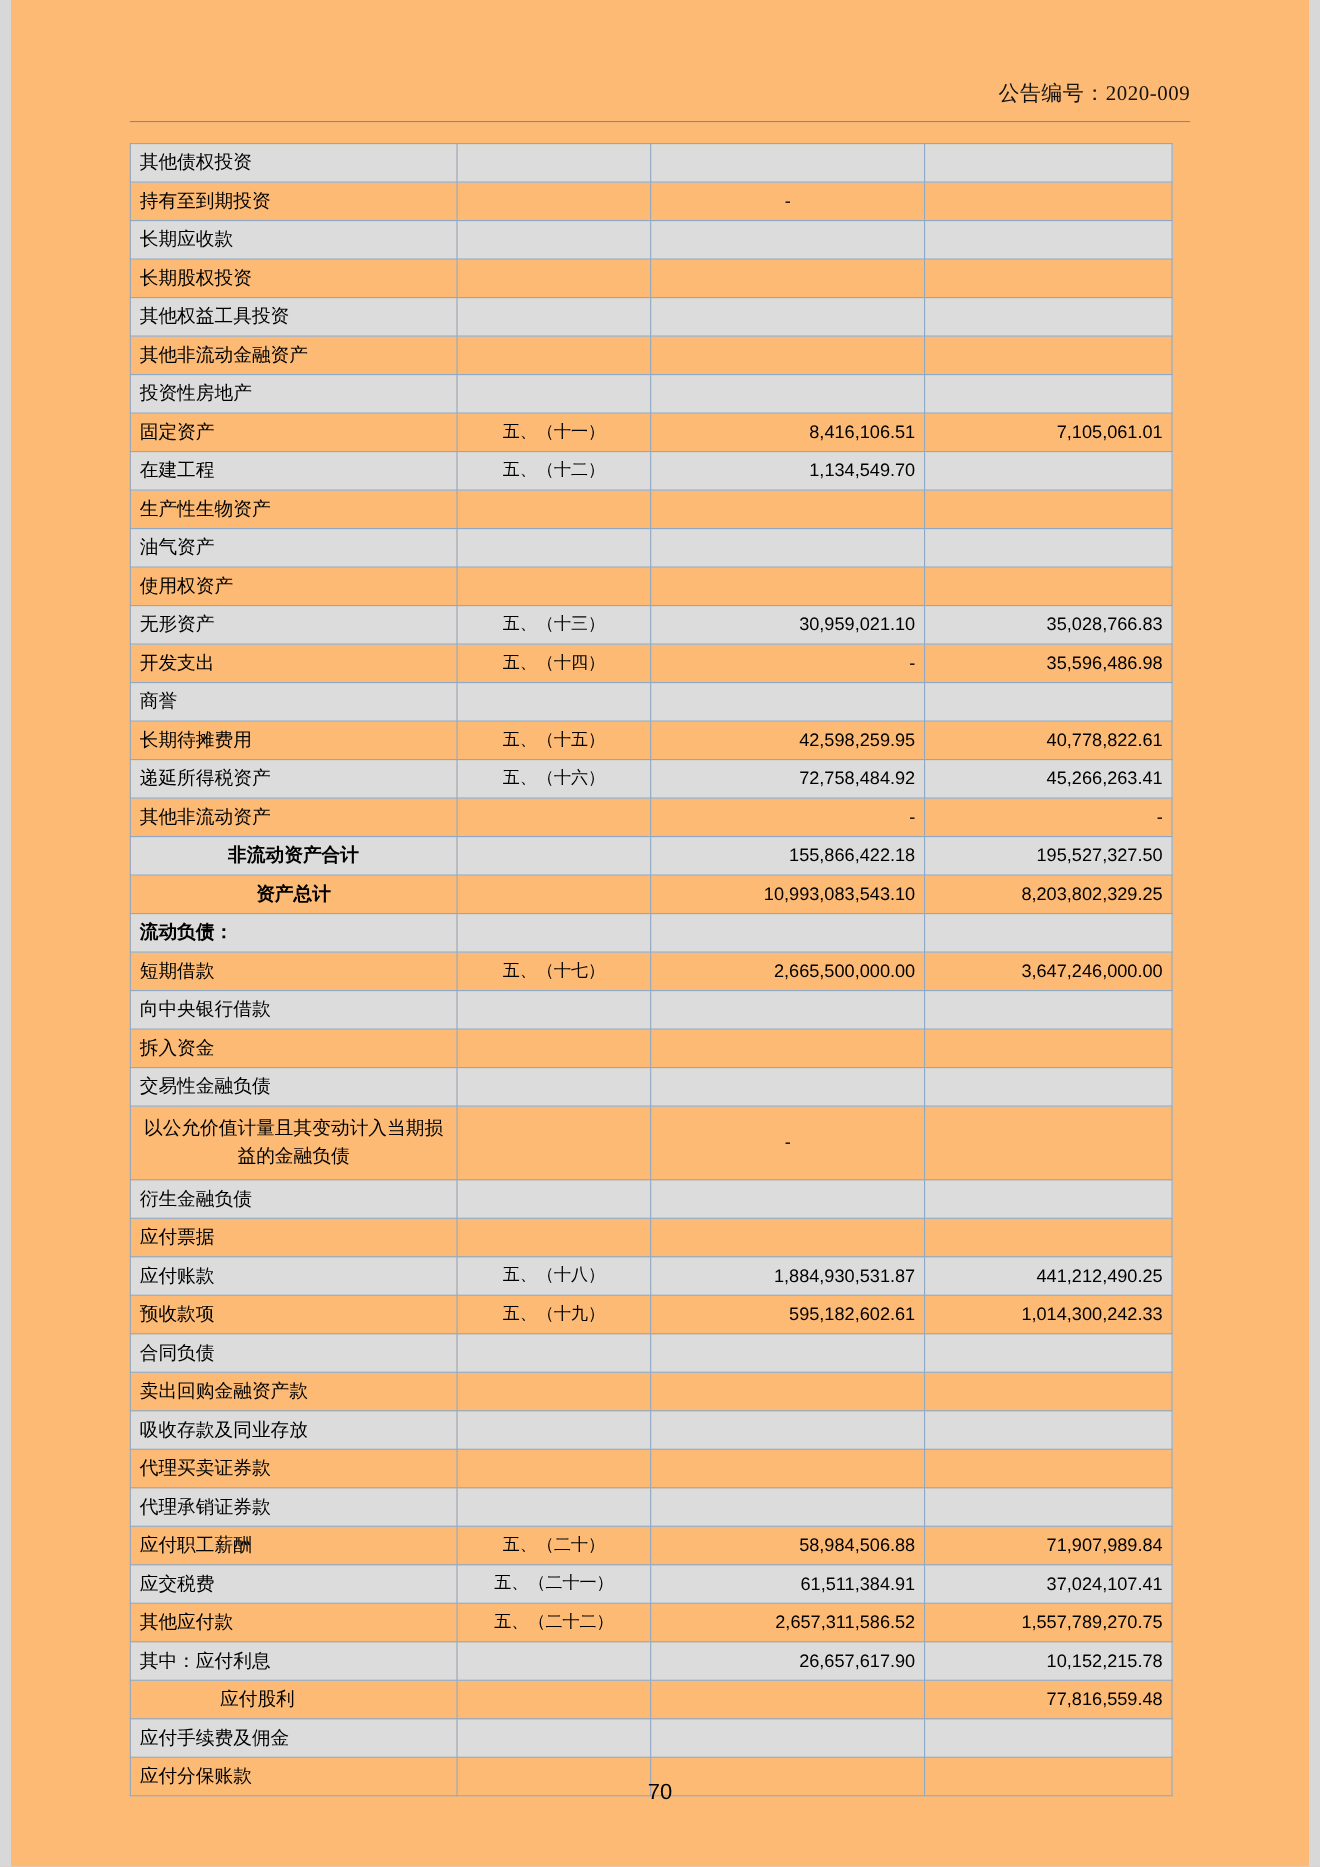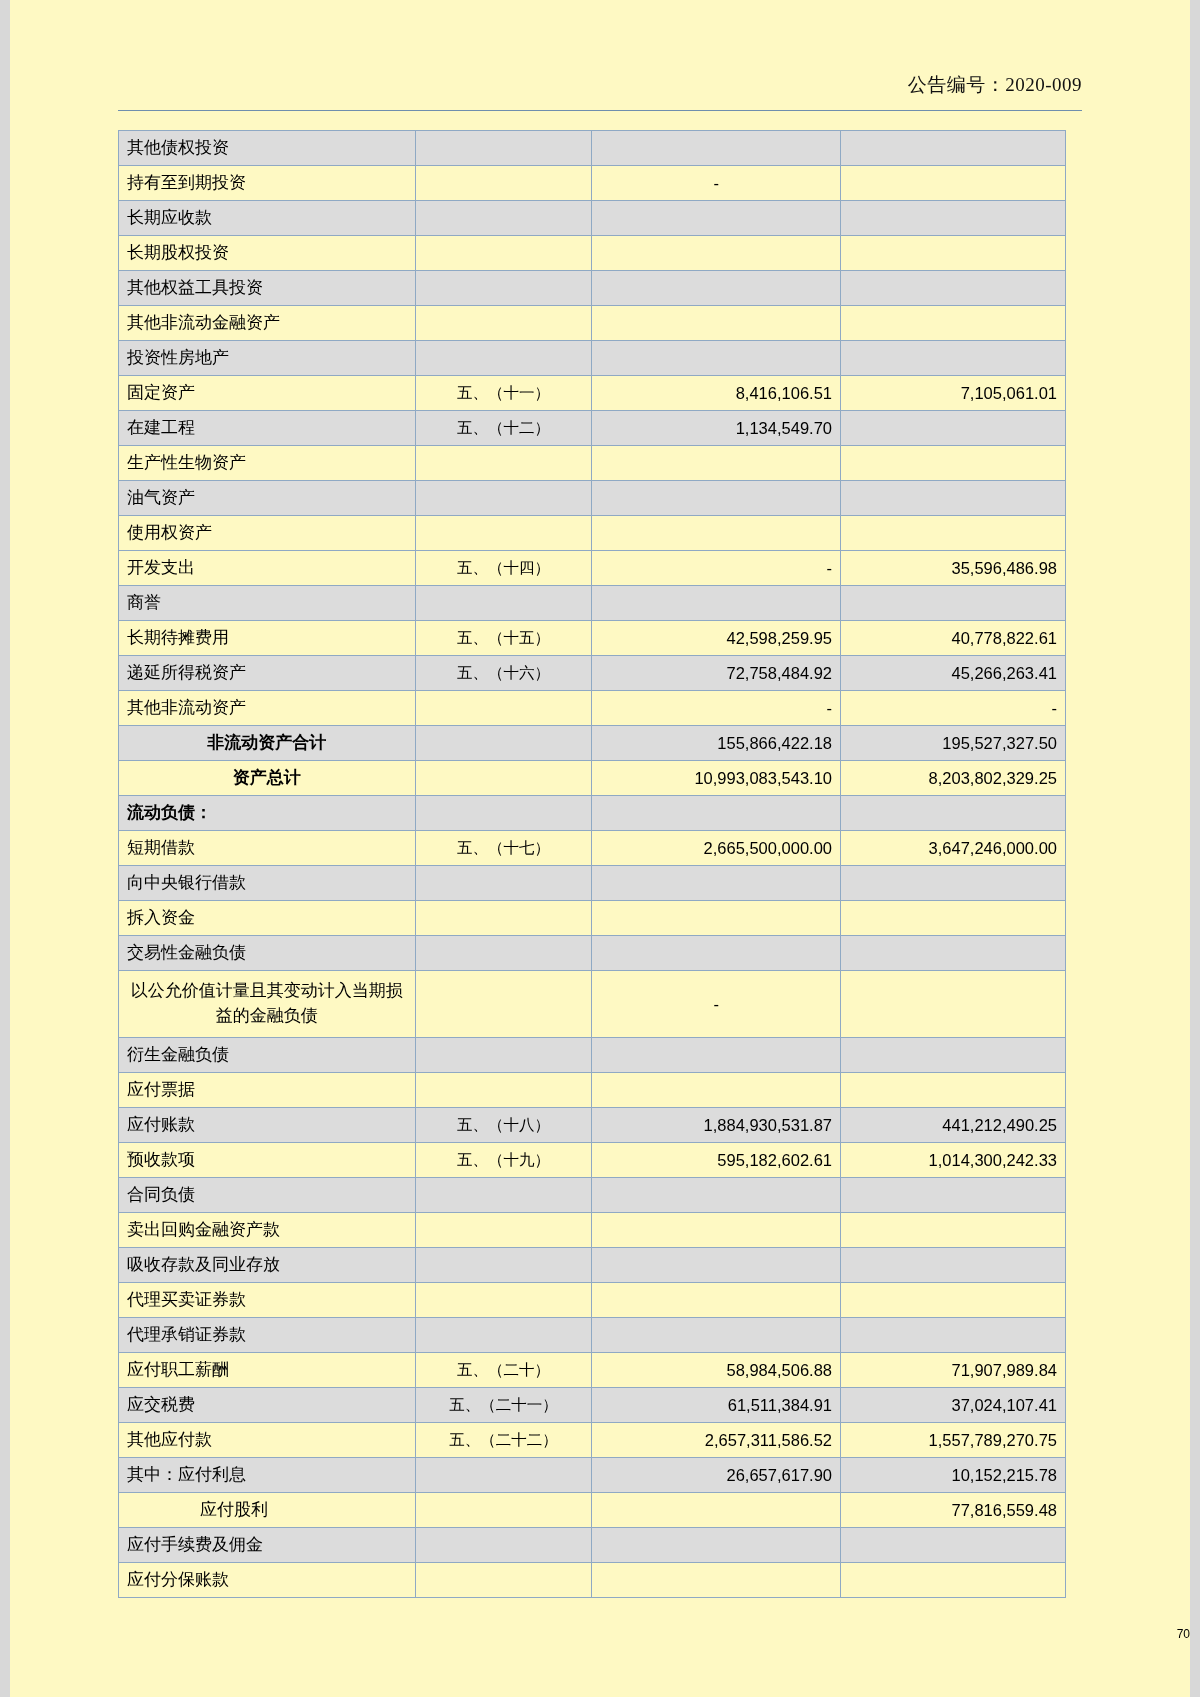--- a/index.html
+++ b/index.html
@@ -6,21 +6,21 @@
     margin: 0;
     padding: 0;
     background: #d8d8d8;
   }
   body {
     font-family: "Liberation Serif", "DejaVu Serif", serif;
   }
   .page {
     width: 1180px;
     height: 1697px;
-    background: #fef9c3;
+    background: #fdba74;
     margin: 0 auto;
     position: relative;
     box-sizing: border-box;
     padding: 0;
     overflow: hidden;
   }
   .header {
     position: absolute;
     top: 72px;
     right: 108px;
@@ -91,22 +91,22 @@
   tr.tall td { height: 62px; text-align: center; }
   td.label.two-line {
     line-height: 1.45;
   }
 
   .page-number {
     position: absolute;
     bottom: 56px;
     left: 0;
     right: 0;
-    text-align: right;
-    font-size: 12px;
+    text-align: center;
+    font-size: 20px;
     color: #000;
     font-family: "Liberation Sans", sans-serif;
   }
 </style>
 </head>
 <body>
 
 <div class="page">
 
   <div class="header">公告编号：2020-009</div>
@@ -186,20 +186,26 @@
             <td class="note"></td>
             <td class="val"></td>
             <td class="val"></td>
           </tr>
           <tr>
             <td class="label">使用权资产</td>
             <td class="note"></td>
             <td class="val"></td>
             <td class="val"></td>
           </tr>
+          <tr class="shaded">
+            <td class="label">无形资产</td>
+            <td class="note">五、（十三）</td>
+            <td class="val">30,959,021.10</td>
+            <td class="val">35,028,766.83</td>
+          </tr>
           <tr>
             <td class="label">开发支出</td>
             <td class="note">五、（十四）</td>
             <td class="val">-</td>
             <td class="val">35,596,486.98</td>
           </tr>
           <tr class="shaded">
             <td class="label">商誉</td>
             <td class="note"></td>
             <td class="val"></td>

